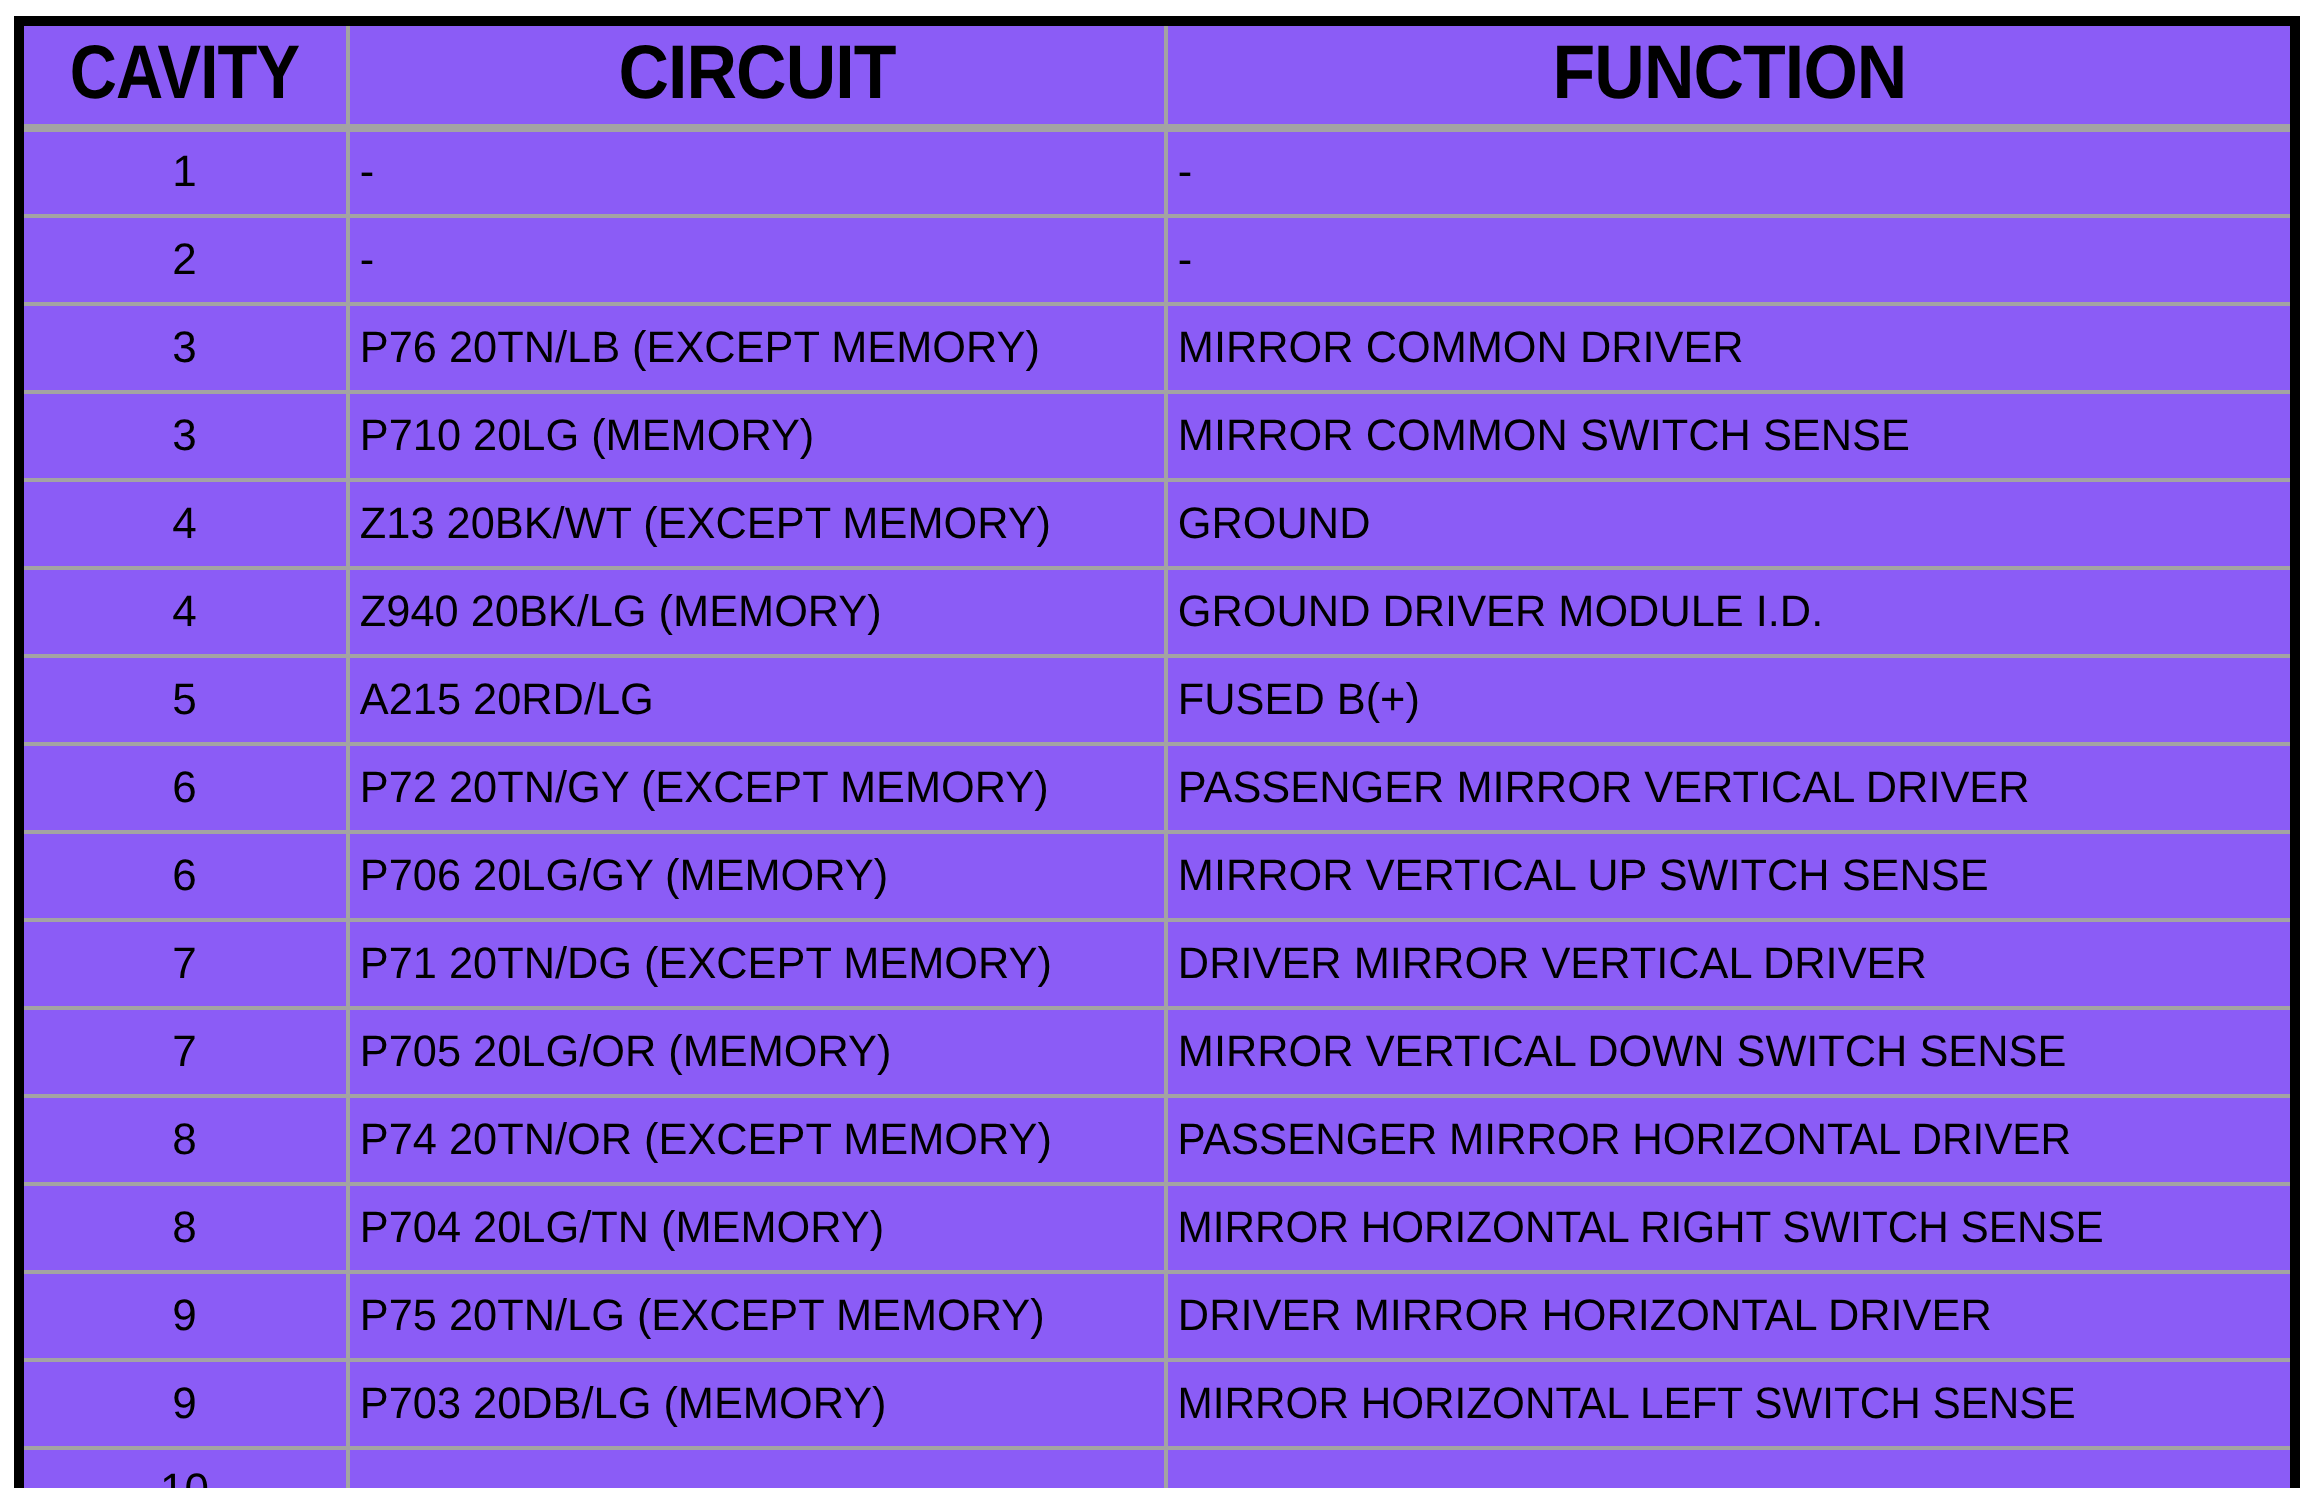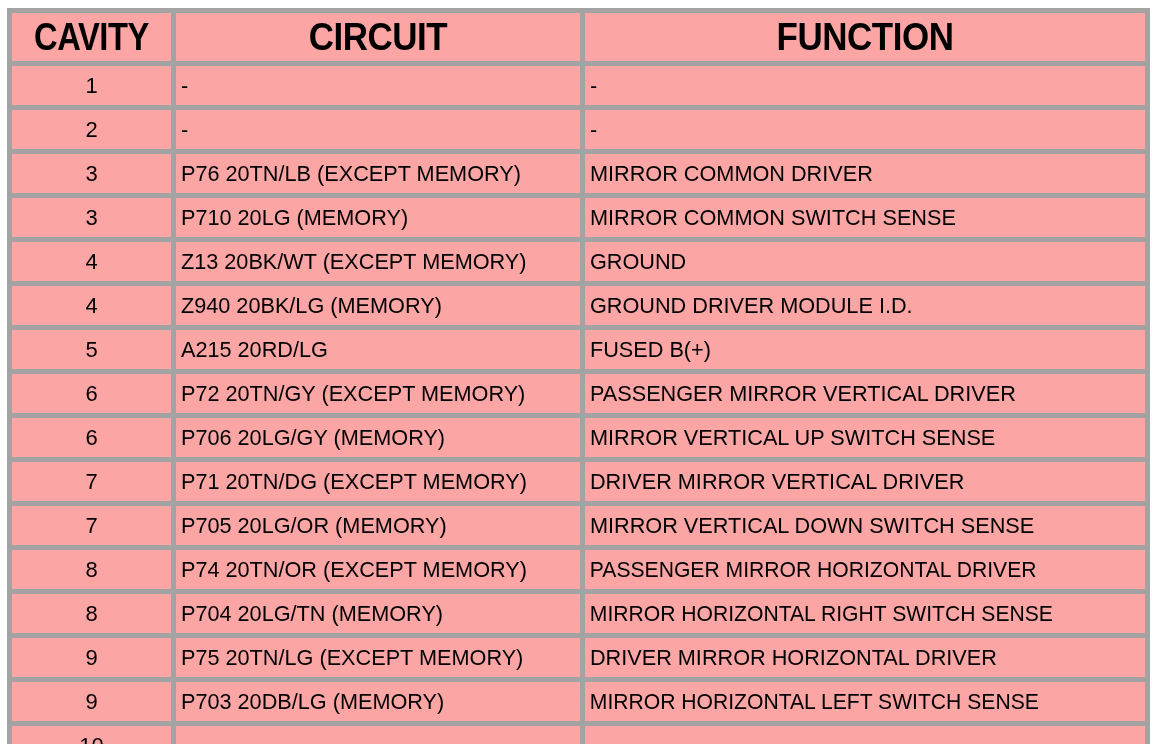--- a/index.html
+++ b/index.html
@@ -36,24 +36,24 @@
     border: 5px solid #000000;
     box-sizing: border-box;
   }
 
   .pinout-table col.col-cavity { width: 164px; }
   .pinout-table col.col-circuit { width: 409px; }
   .pinout-table col.col-function { width: 565px; }
 
   .pinout-table th,
   .pinout-table td {
-    border: 5px solid #a3a3a3;
+    border: 2px solid #a3a3a3;
     padding: 0;
     margin: 0;
-    background: #fca5a5;
+    background: #8b5cf6;
     vertical-align: middle;
     box-sizing: border-box;
   }
 
   
   .pinout-table thead th {
     height: 53px;
     border-bottom-width: 4px;
     text-align: center;
     font-weight: bold;

